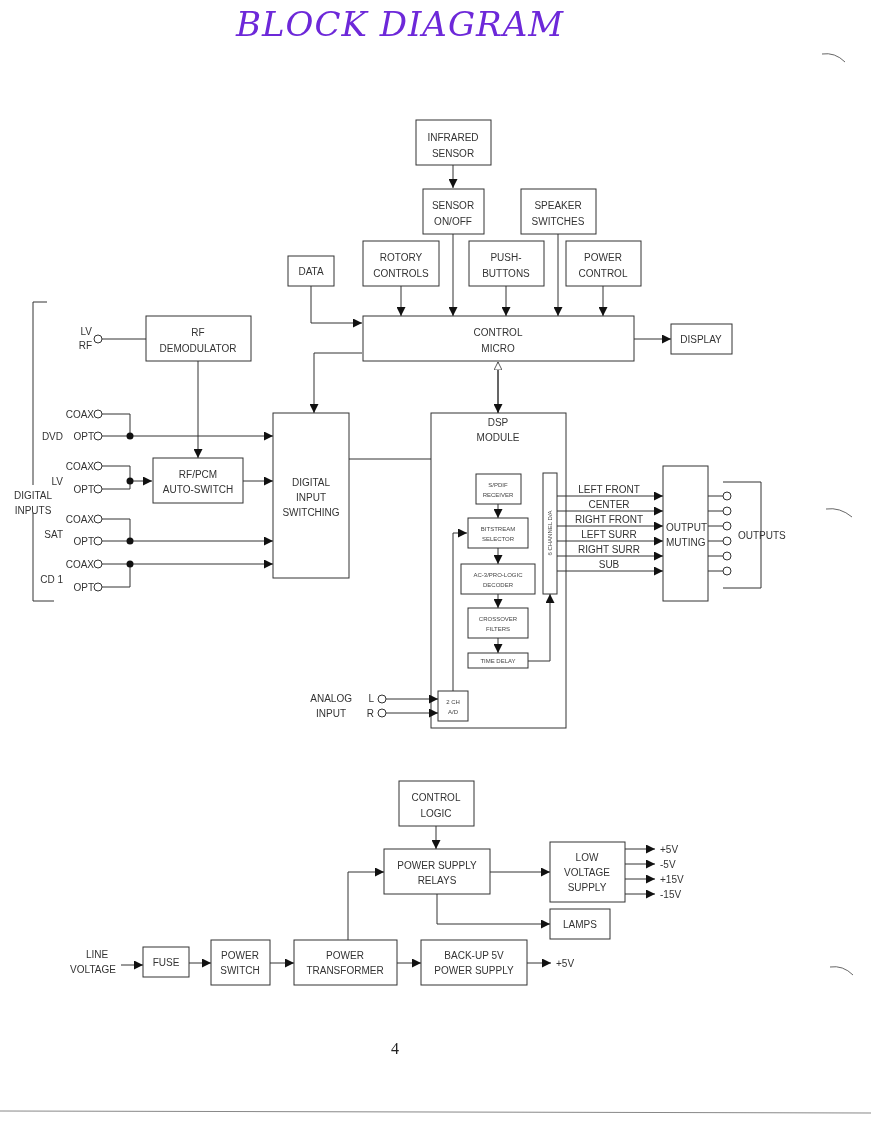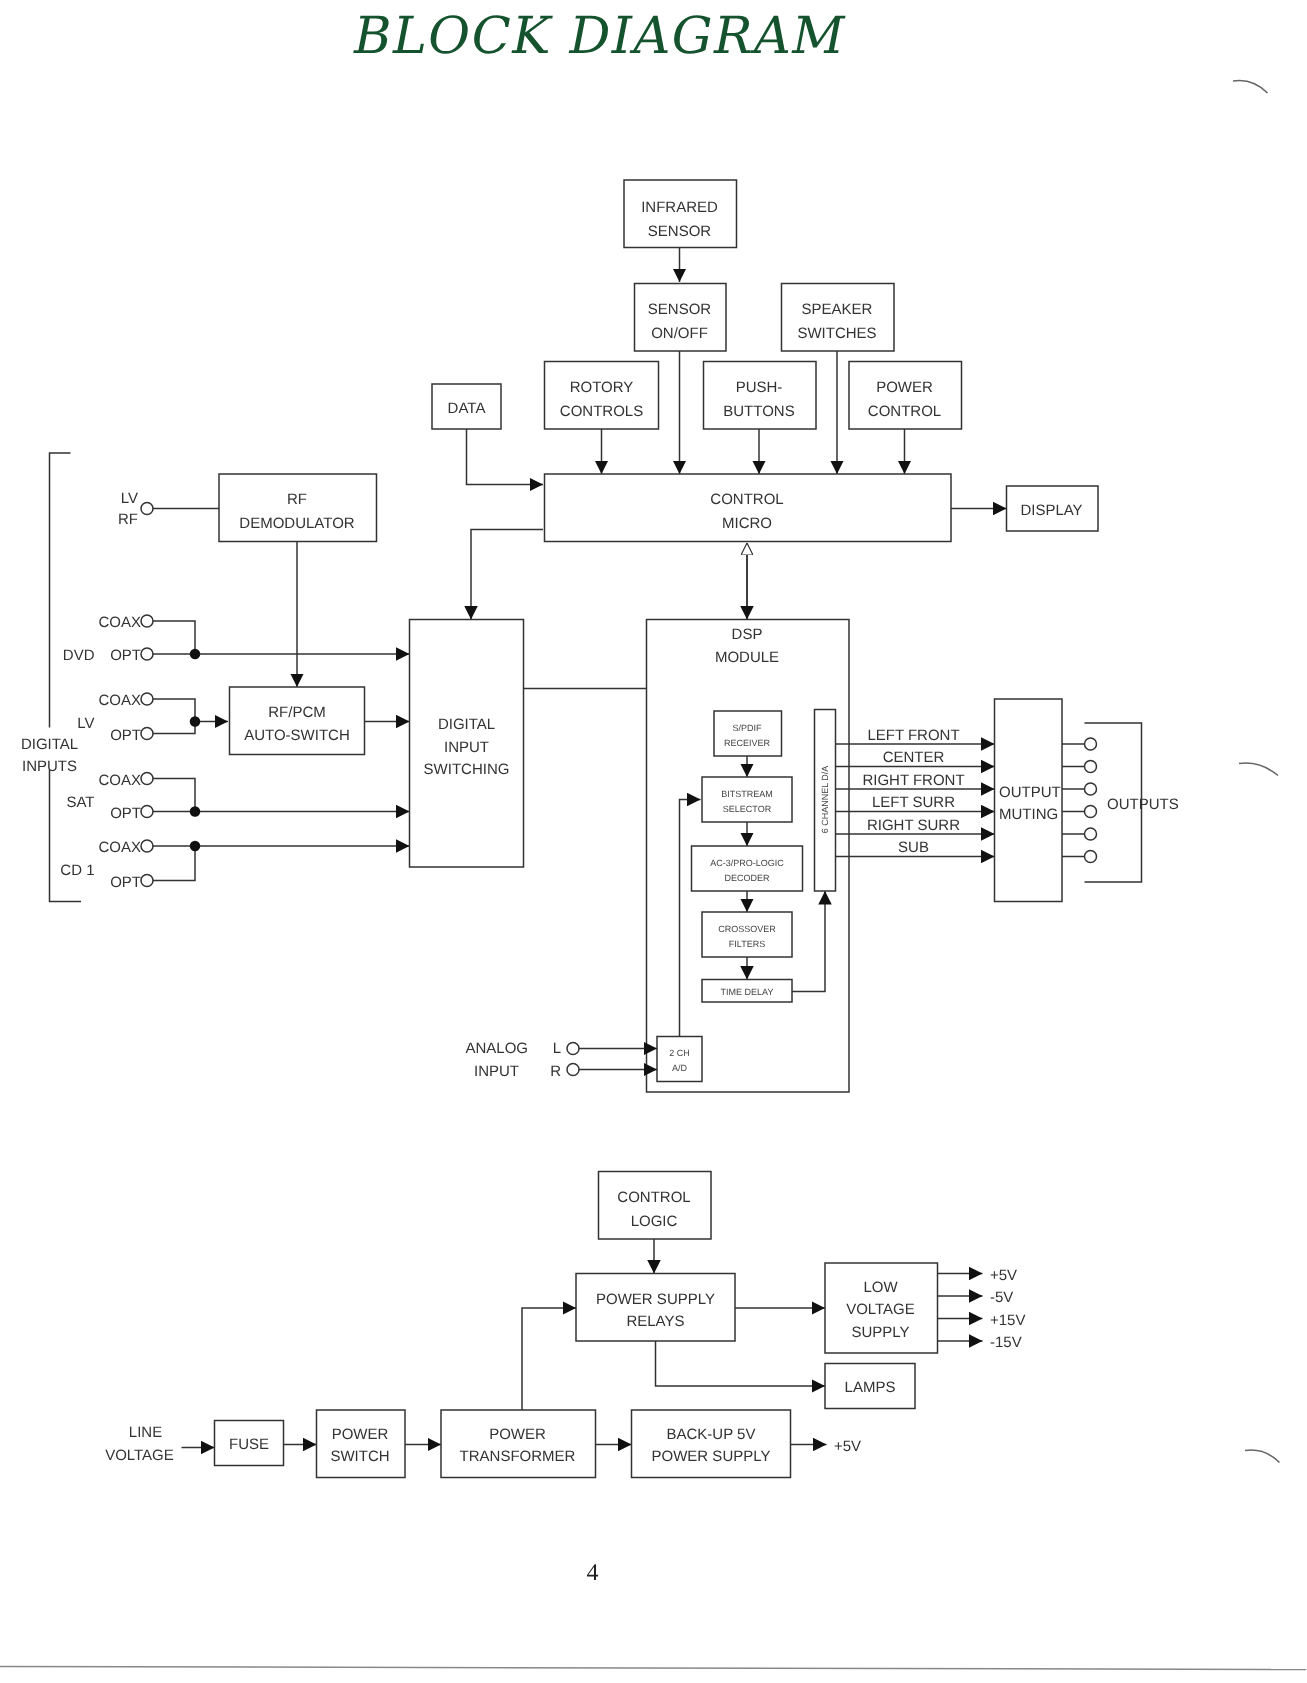--- a/index.html
+++ b/index.html
@@ -1,20 +1,20 @@
 <!DOCTYPE html>
 <html><head>
 <meta charset="utf-8">
 <style>
   html, body { margin:0; padding:0; background:#ffffff; }
   body { width:871px; height:1122px; position:relative; overflow:hidden; }
   #page-title {
     position:absolute; left:0; width:800px; top:4px; text-align:center;
     font-family:"DejaVu Serif", serif; font-style:italic; font-size:34px;
-    color:#14532d; letter-spacing:1px; font-weight:normal;
+    color:#6d28d9; letter-spacing:1px; font-weight:normal;
   }
   #page-number {
     position:absolute; left:391px; top:1040px; font-family:"Liberation Serif", serif;
     font-size:16px; color:#222;
   }
   svg#diagram { position:absolute; left:0; top:0; }
   .box { fill:#ffffff; stroke:#333; stroke-width:1; }
   .ln { stroke:#333; stroke-width:1; fill:none; }
   .lbl { font-family:"Liberation Sans", sans-serif; font-size:10px; fill:#333; text-anchor:middle; }
   .lbl-s { font-family:"Liberation Sans", sans-serif; font-size:6px; fill:#444; text-anchor:middle; }

